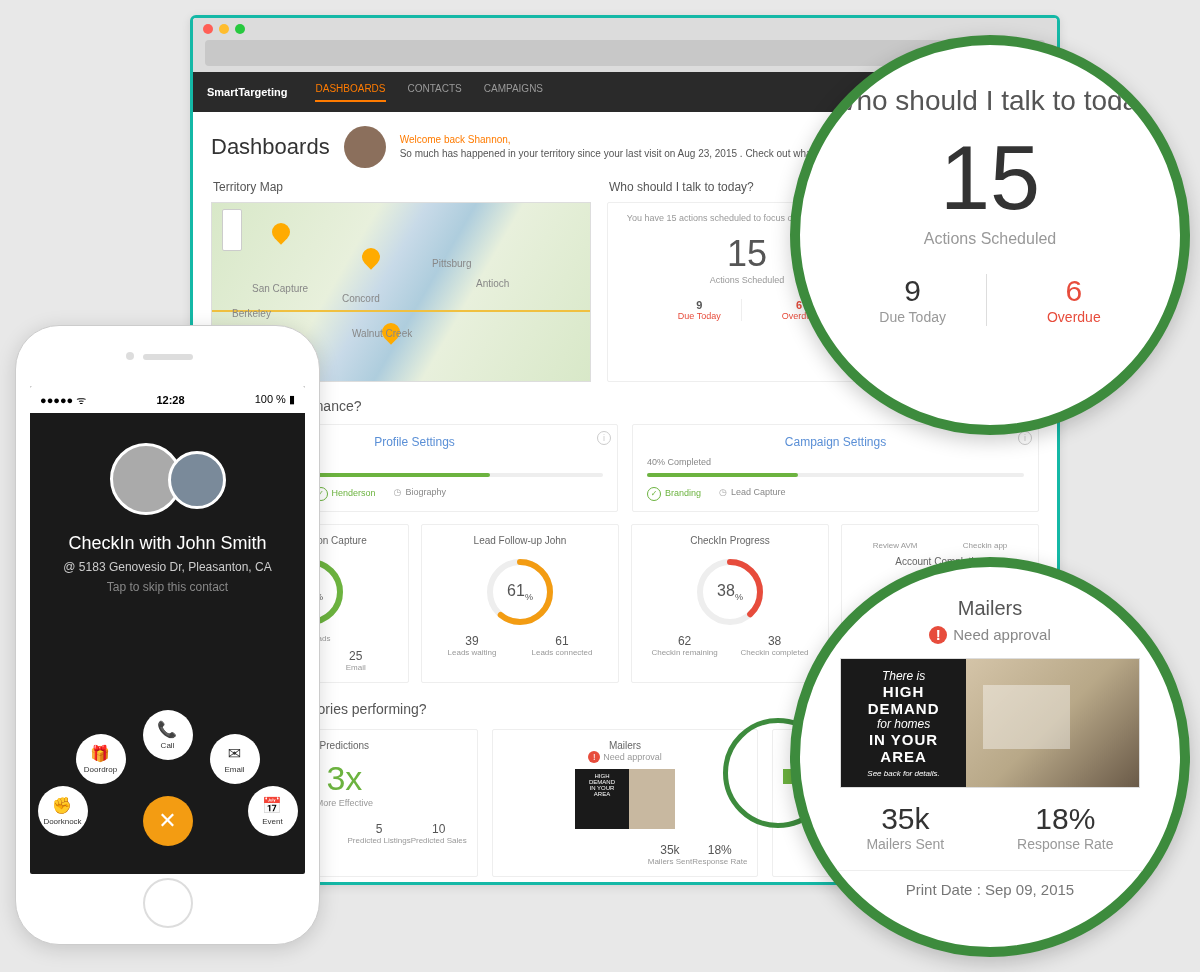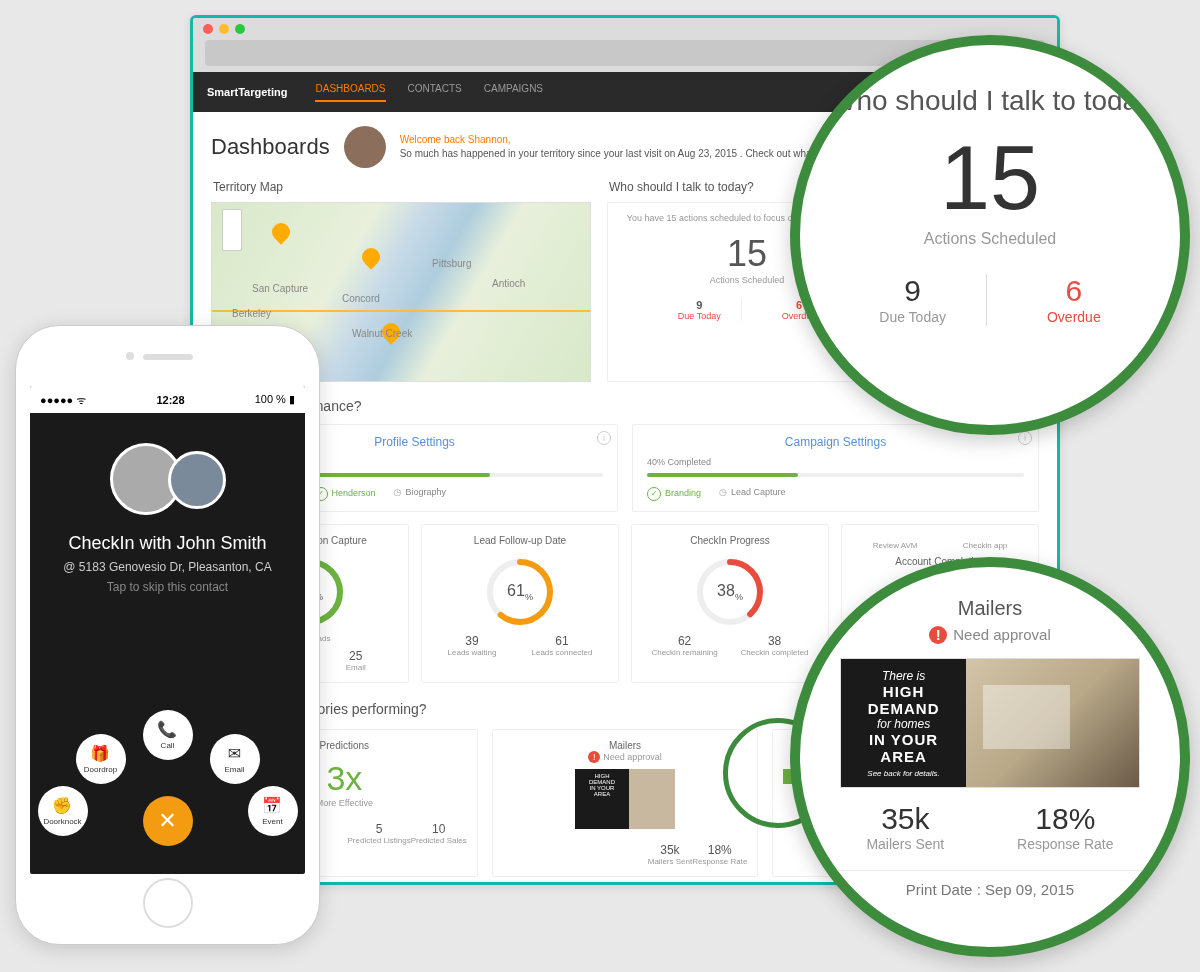--- a/index.html
+++ b/index.html
@@ -197,21 +197,21 @@
         <div class="panel-title">Territory Map</div>
         <div class="map">
           <div class="map-road"></div>
           <div class="pin p1"></div>
           <div class="pin p2"></div>
           <div class="pin p3"></div>
           <span class="map-lbl" style="left:40px;top:80px">San Capture</span>
           <span class="map-lbl" style="left:20px;top:105px">Berkeley</span>
           <span class="map-lbl" style="left:130px;top:90px">Concord</span>
           <span class="map-lbl" style="left:220px;top:55px">Pittsburg</span>
-          <span class="map-lbl" style="left:280px;top:75px">Antioch</span>
+          <span class="map-lbl" style="left:264px;top:75px">Antioch</span>
           <span class="map-lbl" style="left:140px;top:125px">Walnut Creek</span>
         </div>
       </div>
       <div style="flex:1">
         <div class="panel-title">Who should I talk to today?</div>
         <div class="talk-small panel">
           <div class="sub">You have 15 actions scheduled to focus on. Shorten your to-</div>
           <div class="big">15</div>
           <div class="lbl">Actions Scheduled</div>
           <div class="talk-pair">
@@ -258,21 +258,21 @@
               <circle cx="36" cy="36" r="30" stroke="#eee" stroke-width="6" fill="none"></circle>
               <circle cx="36" cy="36" r="30" stroke="#6cb33f" stroke-width="6" fill="none" stroke-dasharray="147 188" stroke-linecap="round"></circle>
             </svg><div class="gauge-val"><span>78</span><sub>%</sub></div></div>
         <div class="gauge-sub">Of 25 leads</div>
         <div class="g-pair">
             <div><b>18</b><span>Phone</span></div>
             <div><b>25</b><span>Email</span></div>
           </div>
       </div>
       <div class="gauge-card panel">
-        <div class="ttl">Lead Follow-up Date</div>
+        <div class="ttl">Lead Follow-up John</div>
         <div class="gauge"><svg width="72" height="72">
               <circle cx="36" cy="36" r="30" stroke="#eee" stroke-width="6" fill="none"></circle>
               <circle cx="36" cy="36" r="30" stroke="#f39c12" stroke-width="6" fill="none" stroke-dasharray="115 188" stroke-linecap="round"></circle>
             </svg><div class="gauge-val"><span>61</span><sub>%</sub></div></div>
         <div class="g-pair">
             <div><b>39</b><span>Leads waiting</span></div>
             <div><b>61</b><span>Leads connected</span></div>
           </div>
       </div>
       <div class="gauge-card panel">

